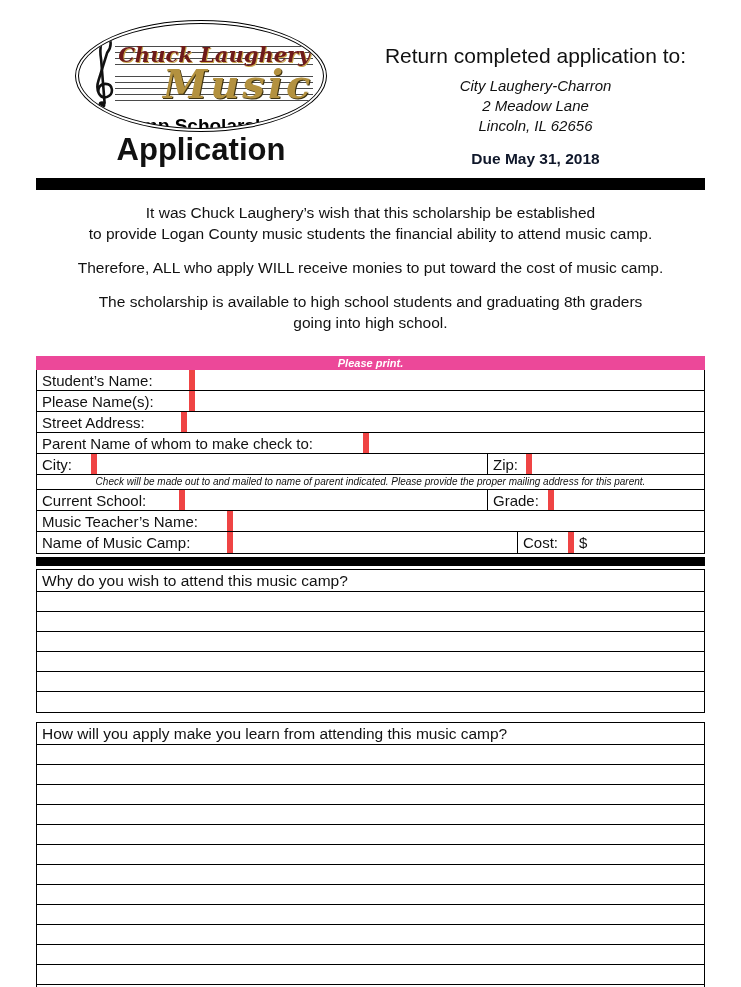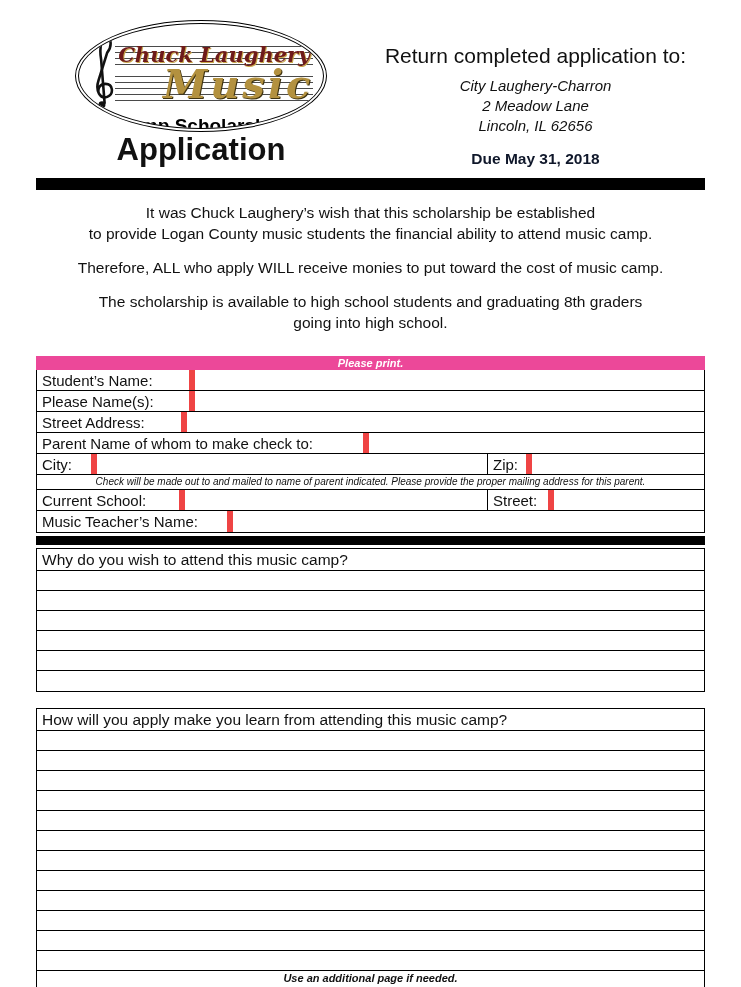--- a/index.html
+++ b/index.html
@@ -95,21 +95,21 @@
   .w56  { flex: 0 0 56px; }
   .note-row {
     height: 15px; border-bottom: 1px solid #000;
     font-size: 10px; font-style: italic; line-height: 14px;
     text-align: center; white-space: nowrap; overflow: hidden;
   }
   .dollar { font-size: 15px; line-height: 19px; padding: 1px 0 0 5px; }
 
   
   .qblock { border: 1px solid #000; }
-  .qblock.first { margin-bottom: 16px; }
+  .qblock.first { margin-bottom: 9px; }
   .qrow { font-size: 15.5px; line-height: 20px; padding: 1px 0 0 5px; border-bottom: 1px solid #000; height: 22px; }
   .blank-line { height: 20px; border-bottom: 1px solid #000; }
   .blank-line.last { border-bottom: none; }
   .footer-note-row {
     height: 16px; text-align: center;
     font-size: 11px; font-style: italic; font-weight: bold; line-height: 15px;
   }
 </style>
 </head>
 <body>
@@ -182,26 +182,32 @@
     <div class="frow">
       <div class="flabel w60">City:</div>
       <div class="ffield bordered w391"></div>
       <div class="flabel w44">Zip:</div>
       <div class="ffield"></div>
     </div>
     <div class="note-row">Check will be made out to and mailed to name of parent indicated.  Please provide the proper mailing address for this parent.</div>
     <div class="frow">
       <div class="flabel w148">Current School:</div>
       <div class="ffield bordered w303"></div>
-      <div class="flabel w66">Street:</div>
+      <div class="flabel w66">Grade:</div>
       <div class="ffield"></div>
     </div>
     <div class="frow">
       <div class="flabel w196">Music Teacher’s Name:</div>
       <div class="ffield"></div>
+    </div>
+    <div class="frow">
+      <div class="flabel w196">Name of Music Camp:</div>
+      <div class="ffield bordered w285"></div>
+      <div class="flabel w56">Cost:</div>
+      <div class="ffield dollar"><span>$</span></div>
     </div>
   </div>
 
   <div class="black-bar bar-mid"></div>
 
   <div class="qblock first">
     <div class="qrow">Why do you wish to attend this music camp?</div>
     <div class="blank-line"></div>
     <div class="blank-line"></div>
     <div class="blank-line"></div>

